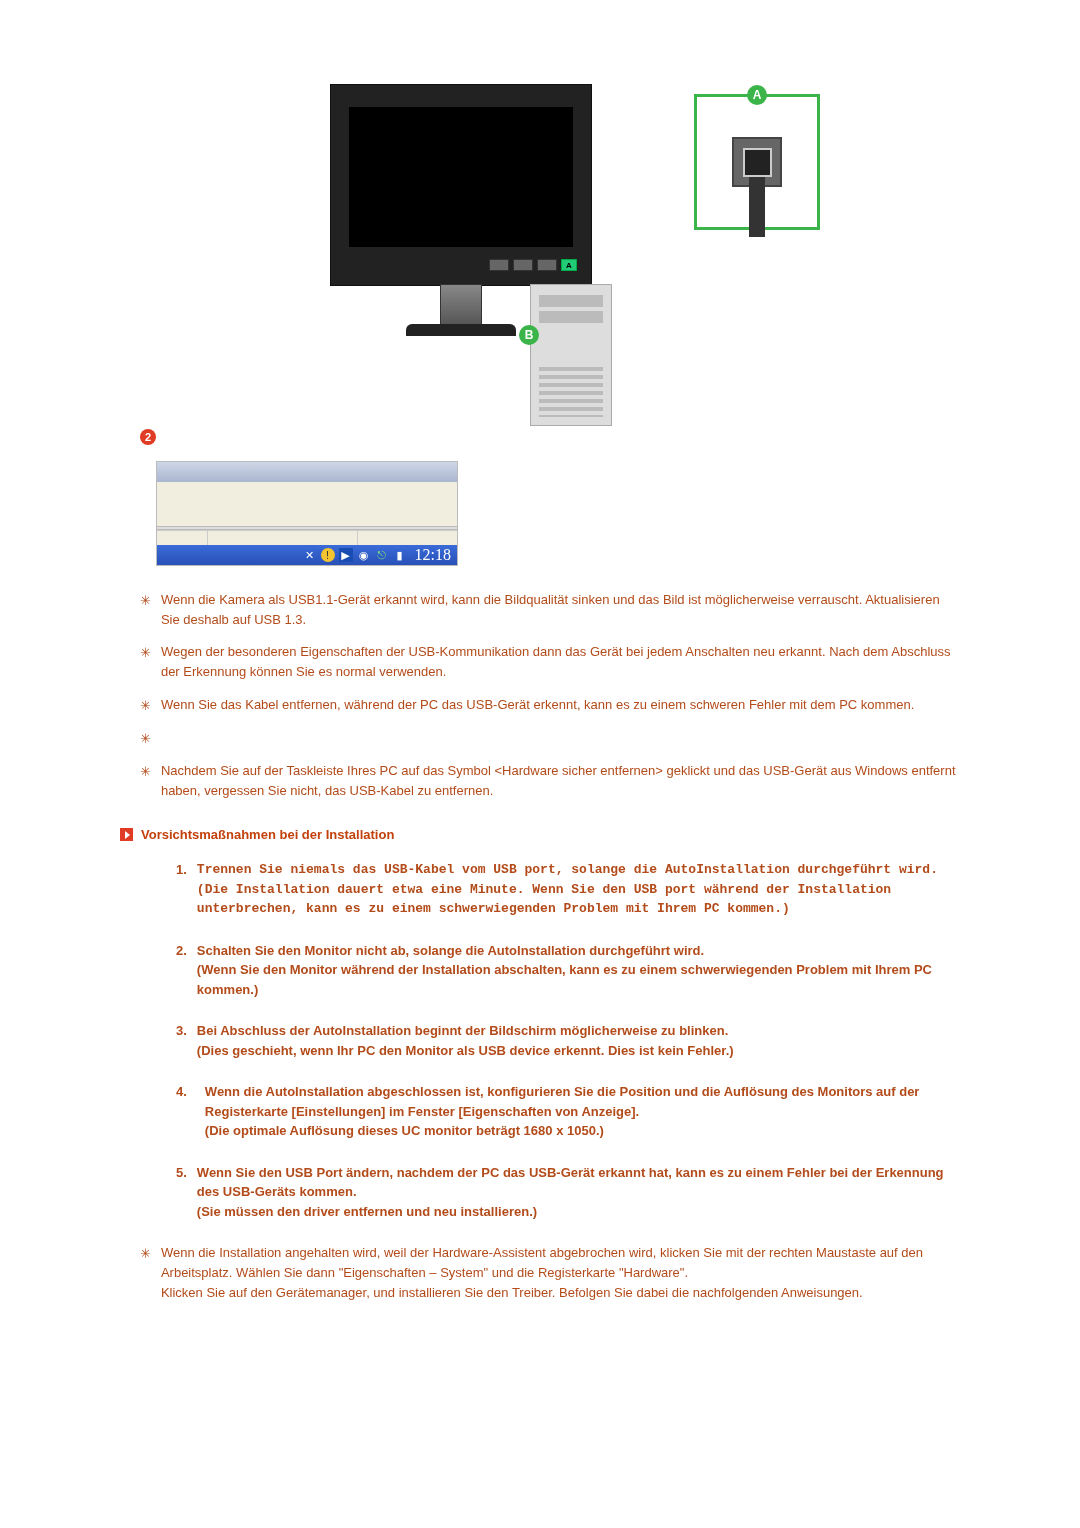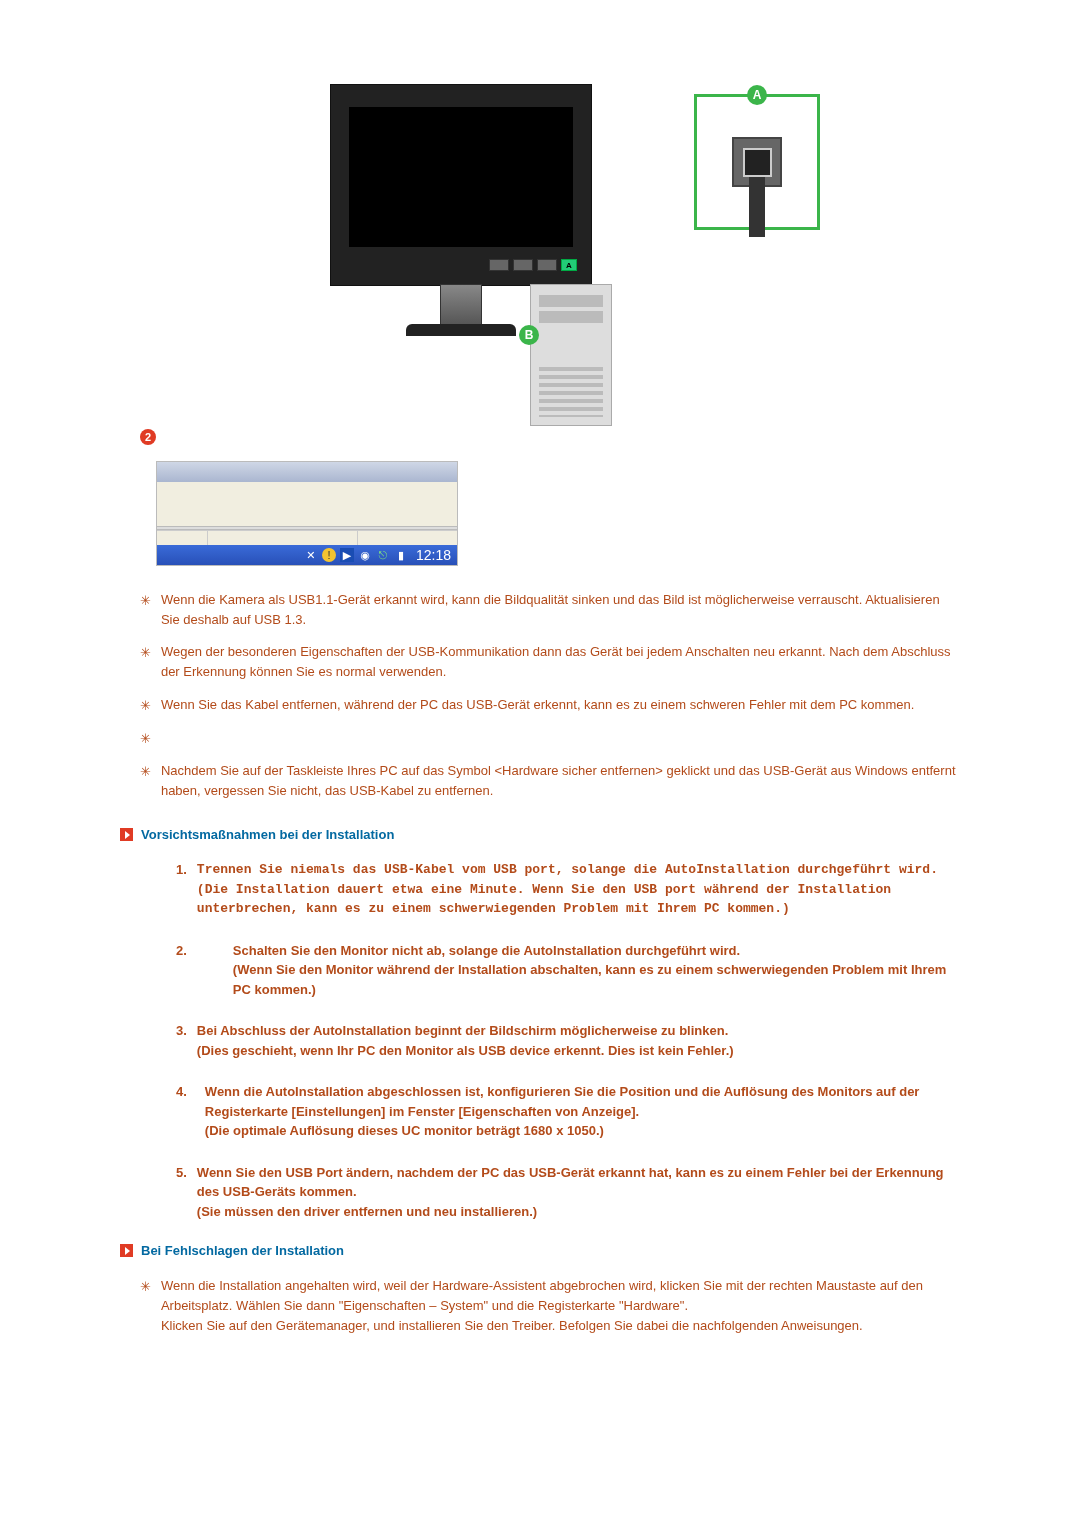--- a/index.html
+++ b/index.html
@@ -181,42 +181,42 @@
     background: linear-gradient(#3a6bd8, #2850b8);
     display:flex; justify-content:flex-end; align-items:center;
     padding: 0 6px;
     gap:4px;
   }
   .tray-icon {
     width:14px;height:14px;
     display:flex;align-items:center;justify-content:center;
     font-size:11px; color:#fff;
   }
-  .tray-time { color:#fff; font-size:14px; margin-left:4px;}
+  .tray-time { color:#fff; font-size:16px; margin-left:4px;font-family:Liberation Serif, serif;}
   
   .flake-list {
     margin: 20px 0 26px 0;
   }
   .flake-item {
     display:flex;
     gap:10px;
     color:#b34b1a;
     line-height:1.55;
     margin-bottom:12px;
   }
   .flake-bullet {
     flex:0 0 auto;
     color:#b34b1a;
     font-size:13px;
     margin-top:1px;
   }
   
   .section-header {
     display:flex; align-items:center; gap:8px;
-    color:#0369a1;
+    color:#c2410c;
     font-weight:bold;
     margin: 18px 0 18px -20px;
   }
   .play {
     width:13px;height:13px;background:#e03b24;
     display:flex;align-items:center;justify-content:center;
   }
   .play::after{
     content:""; border-left:5px solid #fff; border-top:4px solid transparent; border-bottom:4px solid transparent;
     margin-left:1px;
@@ -330,44 +330,40 @@
     </div>
 
     <div class="precautions">
       <div class="prec-item">
         <span class="prec-num">1.</span>
         <span class="prec-text" style="white-space:pre-line;font-family:Liberation Mono, monospace;">Trennen Sie niemals das USB-Kabel vom USB port, solange die AutoInstallation durchgeführt wird.
 (Die Installation dauert etwa eine Minute. Wenn Sie den USB port während der Installation unterbrechen, kann es zu einem schwerwiegenden Problem mit Ihrem PC kommen.)</span>
       </div>
       <div class="prec-item">
         <span class="prec-num">2.</span>
-        <span class="prec-text" style="white-space:pre-line;margin-left:36px;">Schalten Sie den Monitor nicht ab, solange die AutoInstallation durchgeführt wird.
+        <span class="prec-text" style="white-space:pre-line;">Schalten Sie den Monitor nicht ab, solange die AutoInstallation durchgeführt wird.
 (Wenn Sie den Monitor während der Installation abschalten, kann es zu einem schwerwiegenden Problem mit Ihrem PC kommen.)</span>
       </div>
       <div class="prec-item">
         <span class="prec-num">3.</span>
         <span class="prec-text" style="white-space:pre-line;">Bei Abschluss der AutoInstallation beginnt der Bildschirm möglicherweise zu blinken.
 (Dies geschieht, wenn Ihr PC den Monitor als USB device erkennt. Dies ist kein Fehler.)</span>
       </div>
       <div class="prec-item">
         <span class="prec-num">4.</span>
         <span class="prec-text" style="white-space:pre-line;margin-left:8px;">Wenn die AutoInstallation abgeschlossen ist, konfigurieren Sie die Position und die Auflösung des Monitors auf der Registerkarte [Einstellungen] im Fenster [Eigenschaften von Anzeige].
 (Die optimale Auflösung dieses UC monitor beträgt 1680 x 1050.)</span>
       </div>
       <div class="prec-item">
         <span class="prec-num">5.</span>
         <span class="prec-text" style="white-space:pre-line;">Wenn Sie den USB Port ändern, nachdem der PC das USB-Gerät erkannt hat, kann es zu einem Fehler bei der Erkennung des USB-Geräts kommen.
 (Sie müssen den driver entfernen und neu installieren.)</span>
       </div>
     </div>
 
-    <div class="section-header">
-      <span class="play"></span>
-      <span>Bei Fehlschlagen der Installation</span>
-    </div>
 
     <div class="fail-item">
       <span class="flake-bullet">✳</span>
       <span style="white-space:pre-line;">Wenn die Installation angehalten wird, weil der Hardware-Assistent abgebrochen wird, klicken Sie mit der rechten Maustaste auf den Arbeitsplatz. Wählen Sie dann "Eigenschaften – System" und die Registerkarte "Hardware".
 Klicken Sie auf den Gerätemanager, und installieren Sie den Treiber. Befolgen Sie dabei die nachfolgenden Anweisungen.</span>
     </div>
 
   </div>
 
 </div>

